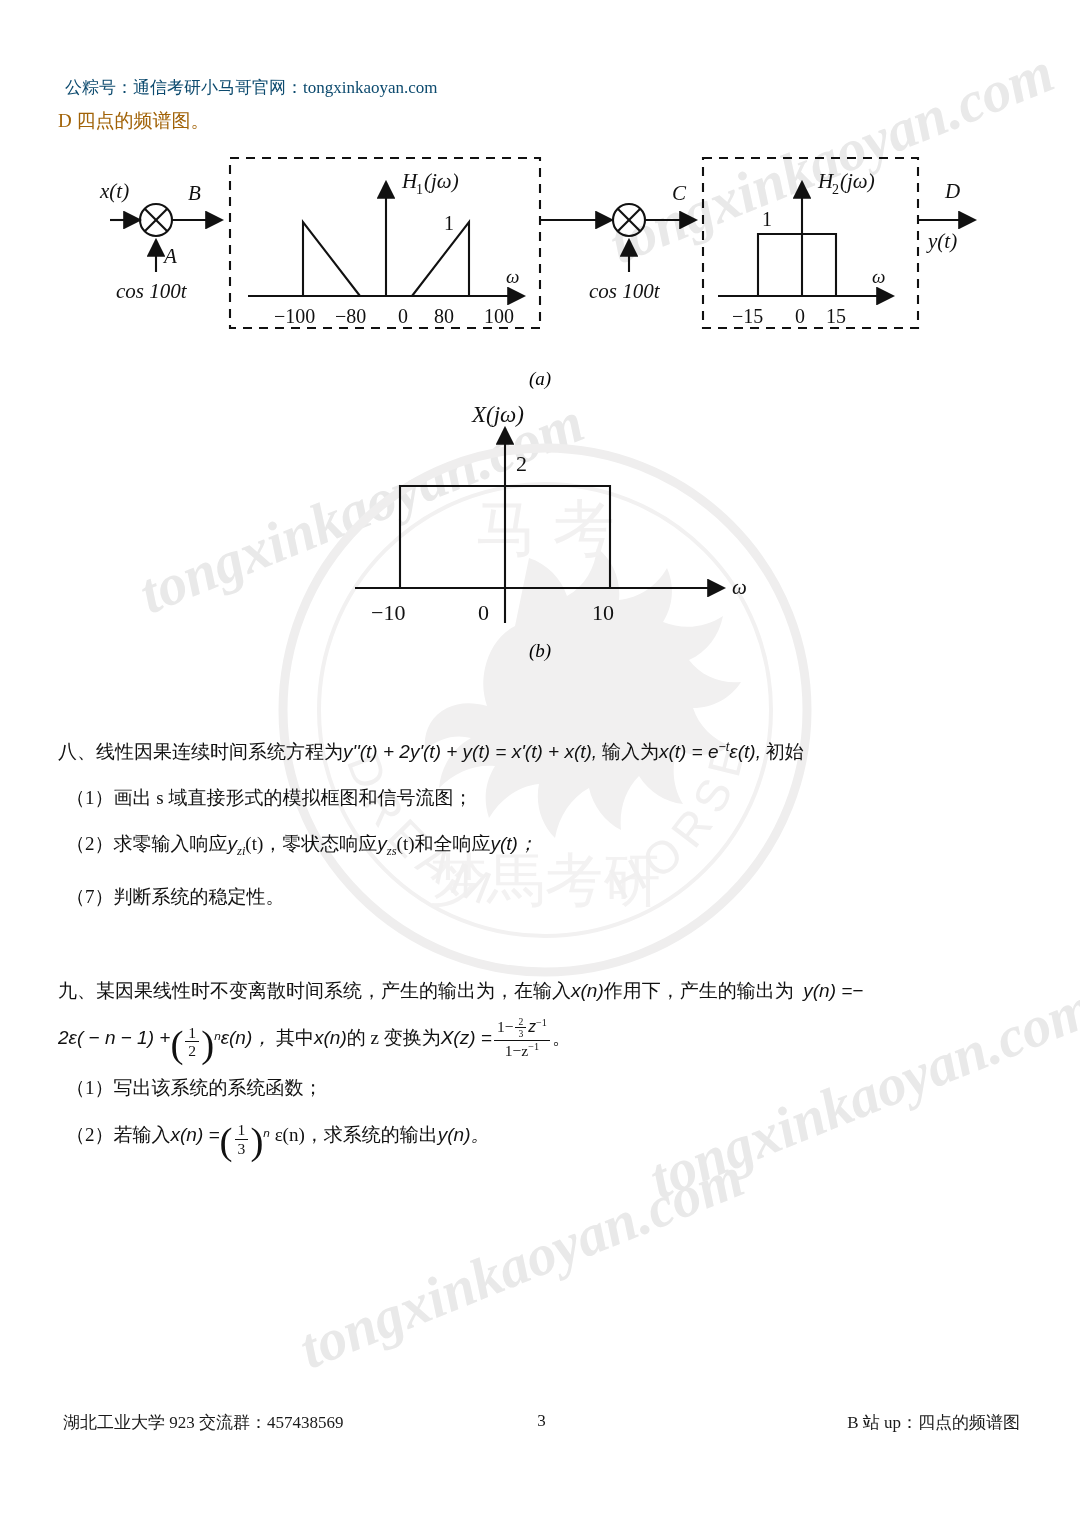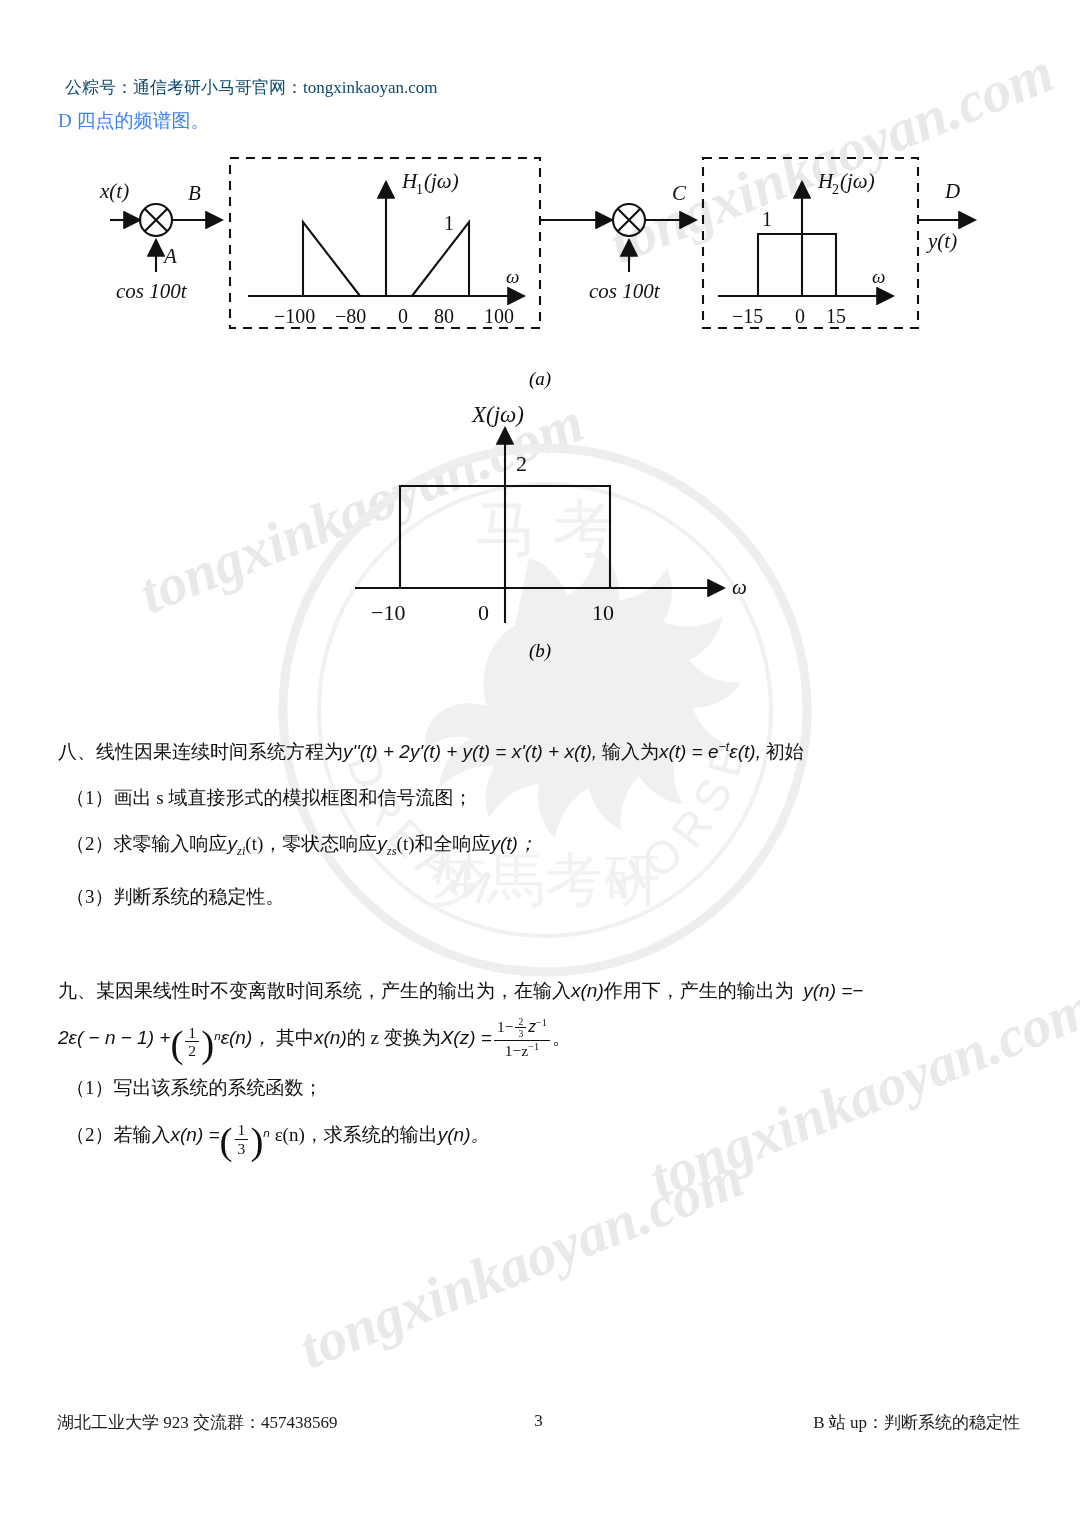--- a/index.html
+++ b/index.html
@@ -51,37 +51,37 @@
     right: 60px;
     display: flex;
     justify-content: flex-start;
     font-size: 17px;
     color: #0c4a6e;
     z-index: 3;
   }
   .runfoot {
     position: absolute;
     top: 1411px;
-    left: 57px;
+    left: 63px;
     right: 60px;
     display: flex;
     justify-content: space-between;
     align-items: baseline;
     font-size: 17px;
     color: #1a1a1a;
     z-index: 3;
   }
   .runfoot .pno { position: absolute; left: 0; right: 0; text-align: center; }
 
   .lead-line {
     position: absolute;
     top: 108px;
     left: 58px;
     font-size: 19px;
-    color: #3b82f6;
+    color: #a16207;
     z-index: 3;
   }
 
   
   .fig-a { position: absolute; left: 0; top: 150px; width: 1080px; height: 200px; z-index: 2; }
   .fig-a-cap {
     position: absolute; top: 368px; left: 0; width: 1080px;
     text-align: center; font-size: 19px; font-style: italic; z-index: 3;
   }
   .fig-b { position: absolute; left: 0; top: 398px; width: 1080px; height: 230px; z-index: 2; }
@@ -294,35 +294,35 @@
   <div class="fig-b-cap">(b)</div>
 
   <div class="qblock q8">
     <div class="qline">
       <span>八、</span><span>线性因果连续时间系统方程为</span><span class="mi">y''(t) + 2y'(t) + y(t) = x'(t) + x(t),</span>&nbsp;<span>输入为</span><span class="mi">x(t) = e</span><sup class="mi">−t</sup><span class="mi">ε(t),</span>&nbsp;<span>初始</span>
     </div>
     <div class="qline indent">（1）画出 s 域直接形式的模拟框图和信号流图；</div>
     <div class="qline indent">
       <span>（2）求零输入响应</span><span class="mi">y</span><sub>zi</sub><span>(t)，零状态响应</span><span class="mi">y</span><sub>zs</sub><span>(t)和全响应</span><span class="mi">y(t)；</span>
     </div>
-    <div class="qline indent">（3）判断系统的稳定性。</div>
+    <div class="qline indent">（7）判断系统的稳定性。</div>
   </div>
 
   <div class="qblock q9">
     <div class="qline">
       <span>九、</span><span>某因果线性时不变离散时间系统，产生的输出为，在输入</span><span class="mi">x(n)</span><span>作用下，产生的输出为</span>&nbsp;&nbsp;<span class="mi">y(n) =−</span>
     </div>
     <div class="qline">
       <span class="mi">2ε( − n − 1) +</span><span class="pfrac"><span class="par">(</span><span class="frac"><span class="num">1</span><span class="den">2</span></span><span class="par">)</span><sup class="mi">n</sup></span><span class="mi">ε(n)，</span>&nbsp;<span>其中</span><span class="mi">x(n)</span><span>的 z 变换为</span><span class="mi">X(z) =</span><span class="frac"><span class="num"><span class="mn">1−</span><span class="frac frac-sm"><span class="num">2</span><span class="den">3</span></span><span class="mi">z</span><sup class="mn">−1</sup></span><span class="den"><span class="mn">1−z</span><sup class="mn">−1</sup></span></span><span>。</span>
     </div>
     <div class="qline indent">（1）写出该系统的系统函数；</div>
     <div class="qline indent">
       <span>（2）若输入</span><span class="mi">x(n) =</span><span class="pfrac"><span class="par">(</span><span class="frac"><span class="num">1</span><span class="den">3</span></span><span class="par">)</span><sup class="mi">n</sup></span>&nbsp;<span>ε(n)，求系统的输出</span><span class="mi">y(n)。</span>
     </div>
   </div>
 
   <div class="runfoot">
     <span>湖北工业大学 923 交流群：457438569</span>
     <span class="pno">3</span>
-    <span>B 站 up：判断系统的稳定性</span>
+    <span>B 站 up：四点的频谱图</span>
   </div>
 
 </div>
 
 </body></html>

